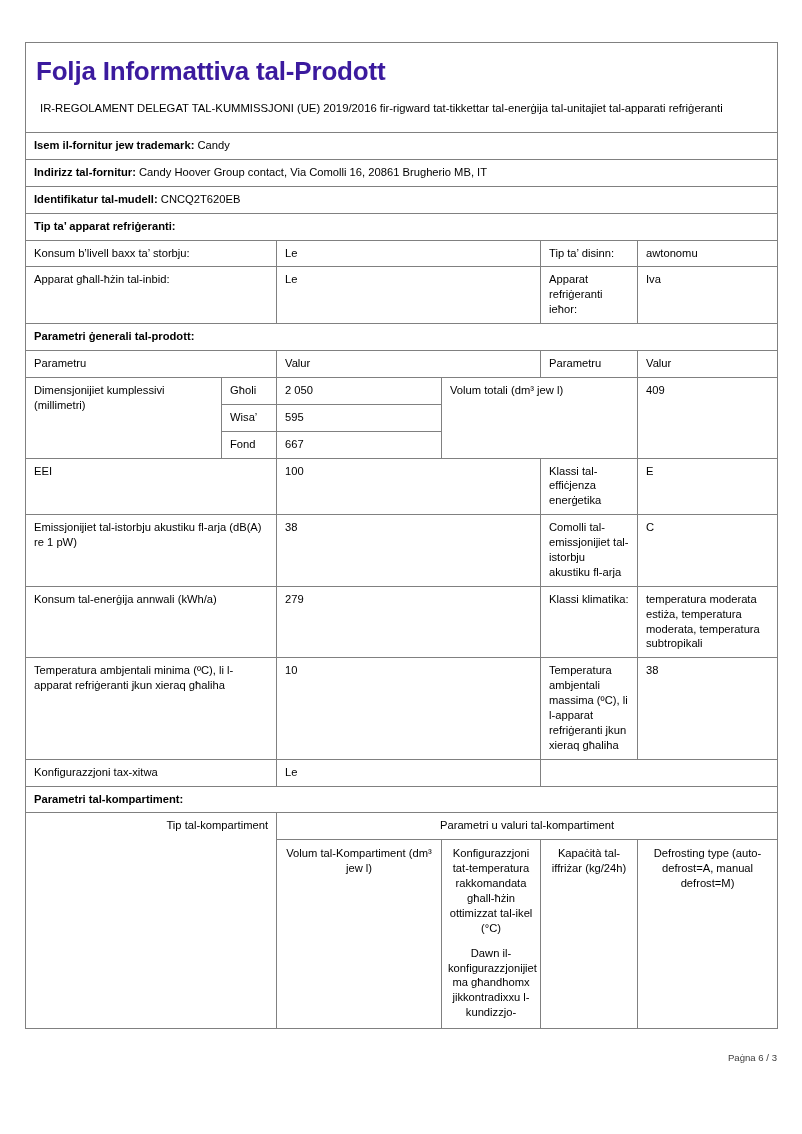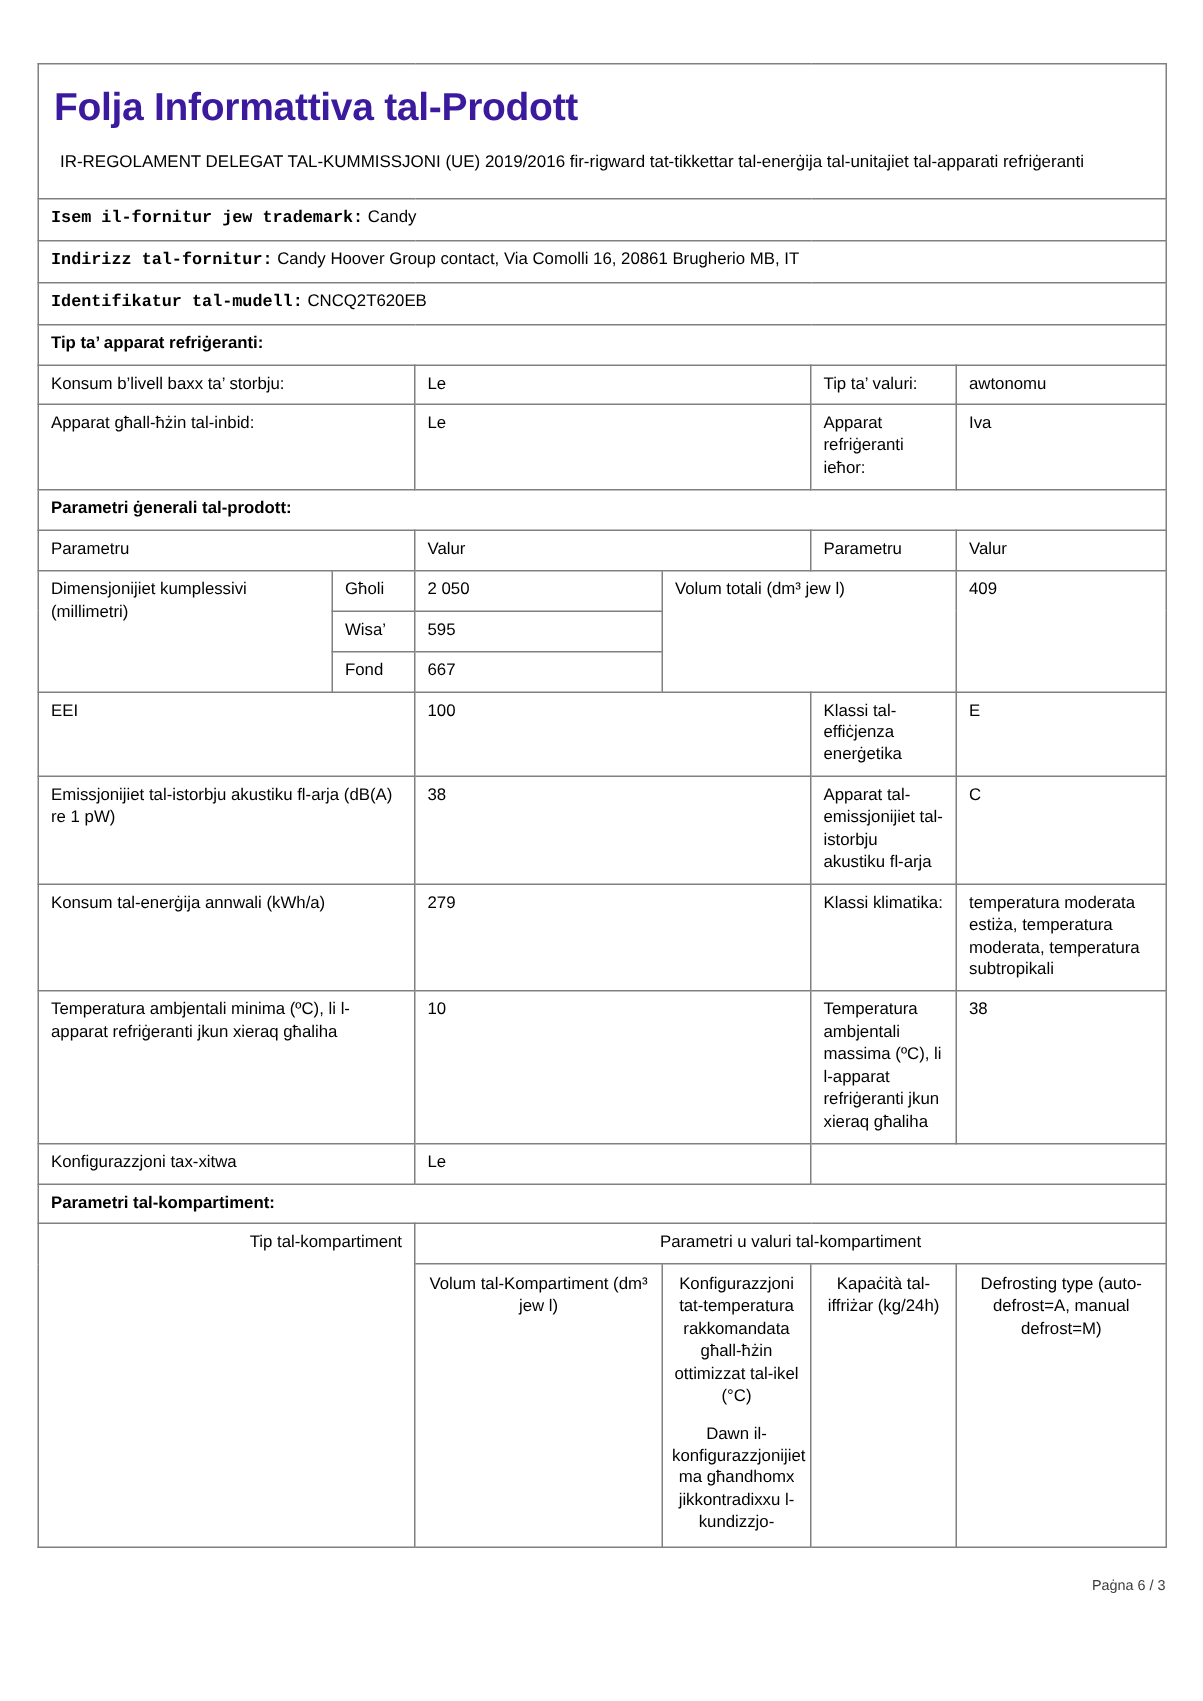--- a/index.html
+++ b/index.html
@@ -60,21 +60,20 @@
     padding: 6px 10px 12px 10px !important;
   }
   .doc-subtitle {
     font-size: 11.3px;
     line-height: 1.45;
     margin: 4px;
   }
 
   .lbl {
     font-weight: bold;
-    font-family: Liberation Mono, monospace;
   }
   .section-head td {
     font-weight: bold;
   }
   .vmid { vertical-align: middle; }
   .center { text-align: center; margin-left: 36px; }
 
   
   .dim-label-cell {
     vertical-align: middle;
@@ -165,21 +164,21 @@
         </td>
       </tr>
 
       <tr class="section-head">
         <td colspan="6">Tip ta’ apparat refriġeranti:</td>
       </tr>
 
       <tr>
         <td colspan="2">Konsum b’livell baxx ta’ storbju:</td>
         <td colspan="2">Le</td>
-        <td>Tip ta’ valuri:</td>
+        <td>Tip ta’ disinn:</td>
         <td>awtonomu</td>
       </tr>
 
       <tr>
         <td colspan="2">Apparat għall-ħżin tal-inbid:</td>
         <td colspan="2">Le</td>
         <td>Apparat refriġeranti ieħor:</td>
         <td>Iva</td>
       </tr>
 
@@ -213,21 +212,21 @@
       <tr>
         <td colspan="2" class="vmid">EEI</td>
         <td colspan="2" class="vmid">100</td>
         <td>Klassi tal-effiċjenza enerġetika</td>
         <td>E</td>
       </tr>
 
       <tr>
         <td colspan="2" class="vmid">Emissjonijiet tal-istorbju akustiku fl-arja (dB(A) re 1 pW)</td>
         <td colspan="2" class="vmid">38</td>
-        <td>Apparat tal-emissjonijiet tal-istorbju akustiku fl-arja</td>
+        <td>Comolli tal-emissjonijiet tal-istorbju akustiku fl-arja</td>
         <td class="vmid">C</td>
       </tr>
 
       <tr>
         <td colspan="2" class="vmid">Konsum tal-enerġija annwali (kWh/a)</td>
         <td colspan="2" class="vmid">279</td>
         <td class="vmid">Klassi klimatika:</td>
         <td>temperatura moderata estiża, temperatura moderata, temperatura subtropikali</td>
       </tr>
 

